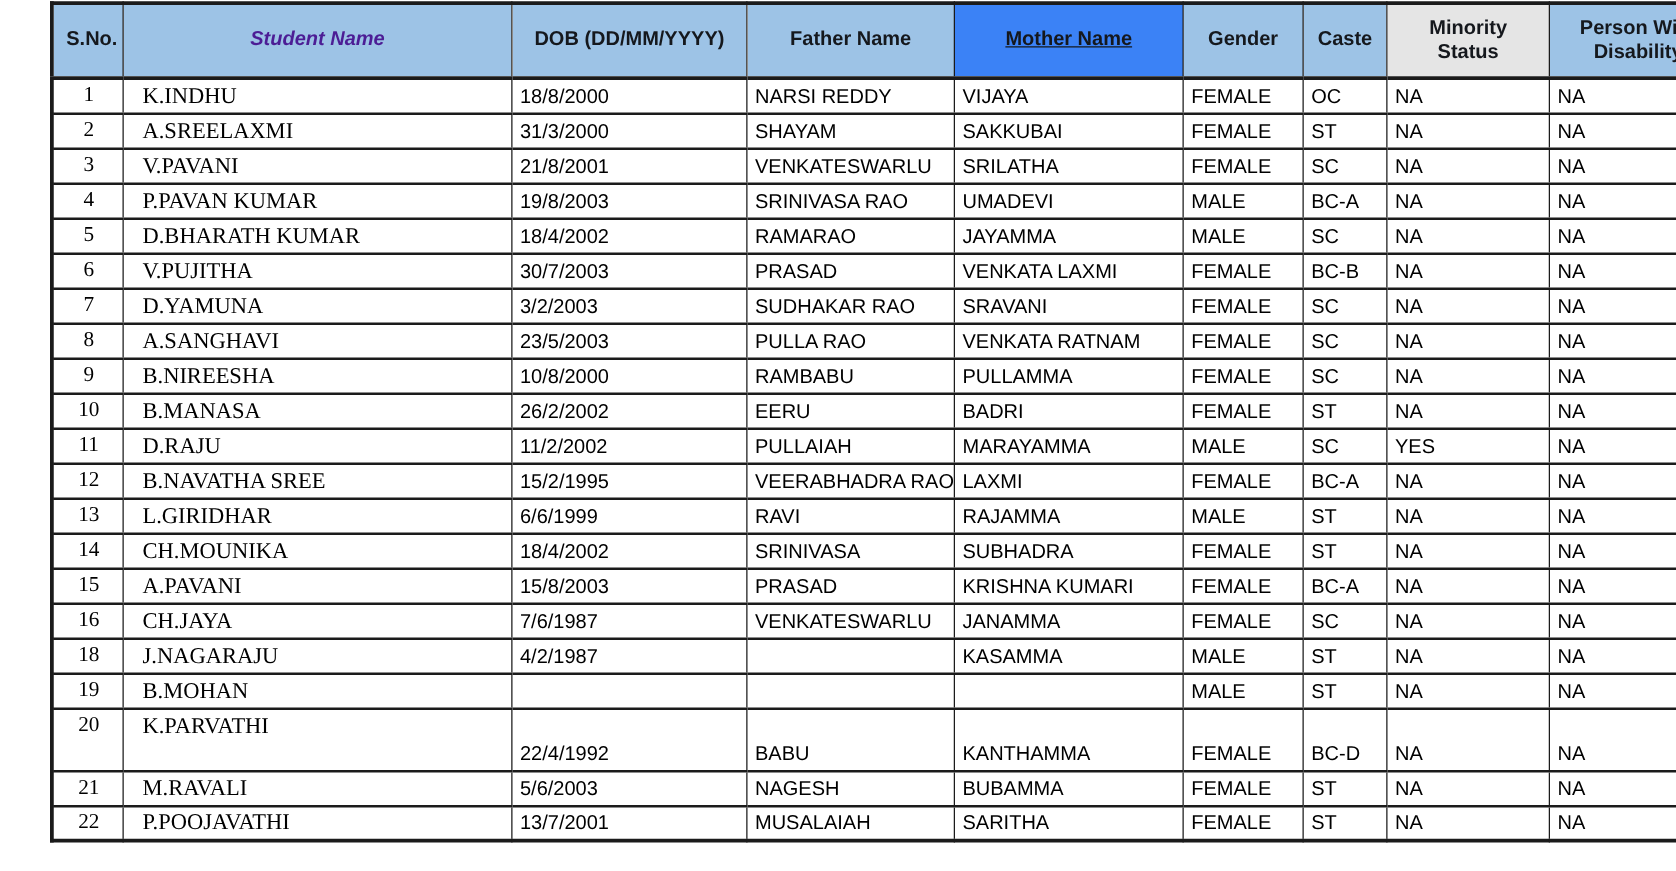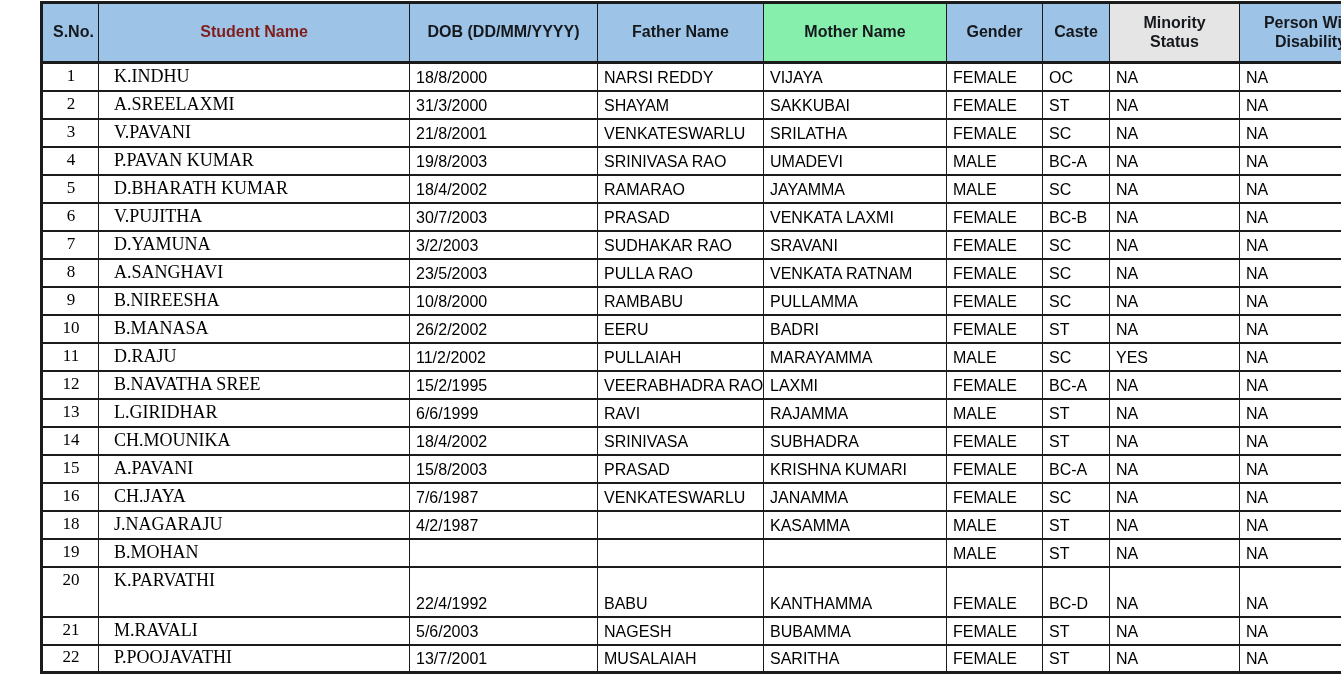--- a/index.html
+++ b/index.html
@@ -102,24 +102,24 @@
         <col class="c3">
       <col class="c4">
         <col class="c5">
         <col class="c6">
         <col class="c7">
         <col class="c8">
     </colgroup>
     <thead>
       <tr>
           <th style="background: rgb(157, 195, 230); color: rgb(21, 24, 29);">S.No.</th>
-          <th style="background: rgb(157, 195, 230); color: #7f1d1d;">Student Name</th>
+          <th style="background: rgb(157, 195, 230); color: #4c1d95; font-style: italic;">Student Name</th>
           <th style="background: rgb(157, 195, 230); color: rgb(21, 24, 29);">DOB (DD/MM/YYYY)</th>
           <th style="background: rgb(157, 195, 230); color: rgb(21, 24, 29);">Father Name</th>
-          <th style="background: #86efac; color: rgb(21, 24, 29);">Mother Name</th>
+          <th style="background: #3b82f6; color: rgb(21, 24, 29); text-decoration: underline;">Mother Name</th>
           <th style="background: rgb(157, 195, 230); color: rgb(21, 24, 29);">Gender</th>
           <th style="background: rgb(157, 195, 230); color: rgb(21, 24, 29);">Caste</th>
           <th style="background: #e5e5e5; color: rgb(21, 24, 29);">Minority Status</th>
           <th style="background: rgb(157, 195, 230); color: rgb(21, 24, 29);">Person With Disability</th>
         </tr>
     </thead>
     <tbody>
         <tr>
           <td class="col-0">1</td>
           <td class="col-1">K.INDHU</td>

